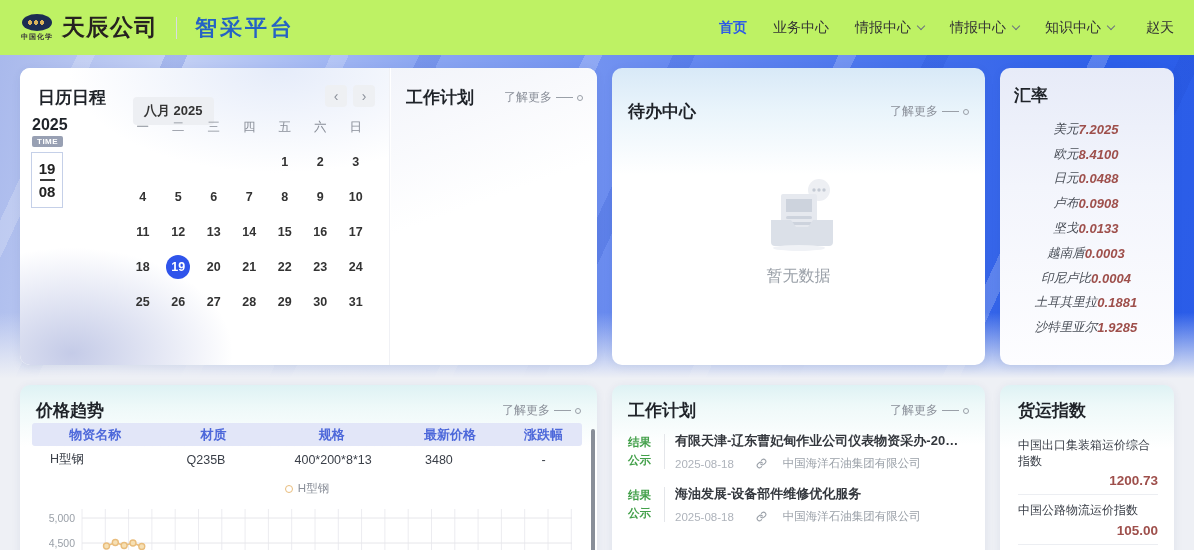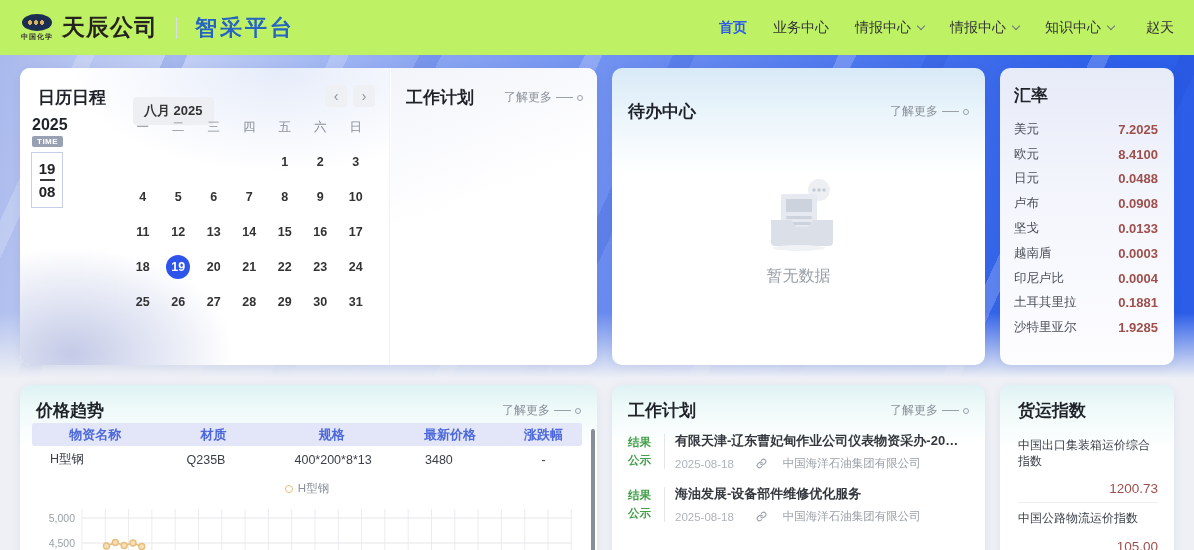--- a/index.html
+++ b/index.html
@@ -61,21 +61,21 @@
 
   
   #cardB { left:612px; top:68px; width:373px; height:297px; background:linear-gradient(180deg,#d8e9f7 0%,#e9f4fb 14%,#fff 36%); }
   .card-head { display:flex; justify-content:space-between; align-items:center; padding:32px 16px 0 16px; }
   .empty-wrap { position:absolute; left:0; top:108px; width:100%; display:flex; flex-direction:column; align-items:center; gap:14px; }
   .empty-text { font-size:16px; color:#9aa0a8; }
 
   
   #cardC { left:1000px; top:68px; width:174px; height:297px; background:linear-gradient(180deg,#e7ebf8 0%,#f3f5fc 40%,#fdfdff 100%); padding:16px 16px 0 14px; }
   .rate-list { margin-top:10px; }
-  .rate-row { display:flex; justify-content:space-between; align-items:center; height:24.8px; }
+  .rate-row { display:flex; justify-content:center; align-items:center; height:24.8px;font-style:italic; }
   .rate-cur { font-size:12.5px; color:#4a4f58; }
   .rate-val { font-size:13px; font-weight:800; color:#9e4f4b; }
 
   
   #cardD { left:20px; top:385px; width:577px; height:220px; background:linear-gradient(180deg,#def2f4 0%,#eef9f9 10%,#fff 28%); overflow:hidden; }
   .pt-table { position:absolute; left:12px; top:38px; width:550px; }
   .pt-thead { display:flex; background:#e2e6f8; border-radius:3px; height:23px; align-items:center; }
   .pt-th { font-size:13px; color:#4d68da; font-weight:600; text-align:center; }
   .pt-row { display:flex; height:27px; align-items:center; cursor:pointer; }
   .pt-td { font-size:12.5px; color:#3a3f48; }
@@ -102,21 +102,21 @@
   .ann-date { font-size:11.5px; color:#aeb3bb; }
   .link-ic { display:flex; margin-left:6px; }
   .ann-org { font-size:11.5px; color:#9aa0a8; cursor:pointer; }
 
   
   #cardF { left:1000px; top:385px; width:174px; height:200px; background:linear-gradient(180deg,#def2f4 0%,#eef9f9 10%,#fff 32%); padding:14px 16px 0 18px; }
   .fr-list { margin-top:8px; }
   .fr-row { padding:7px 0 6px 0; border-bottom:1px solid #eceef2; }
   .fr-row:last-child { border-bottom:none; }
   .fr-label { font-size:12px; color:#3a3f48; line-height:1.35; }
-  .fr-val { font-size:13.5px; font-weight:400; color:#9e4f4b; text-align:right; margin-top:12px; }
+  .fr-val { font-size:13.5px; font-weight:700; color:#9e4f4b; text-align:right; margin-top:4px; }
 </style>
 </head>
 <body>
 
 <div class="topbar">
   <div class="logo">
     <div class="emblem">
       <div class="emblem-mark"></div>
       <div class="emblem-cap">中国化学</div>
     </div>

